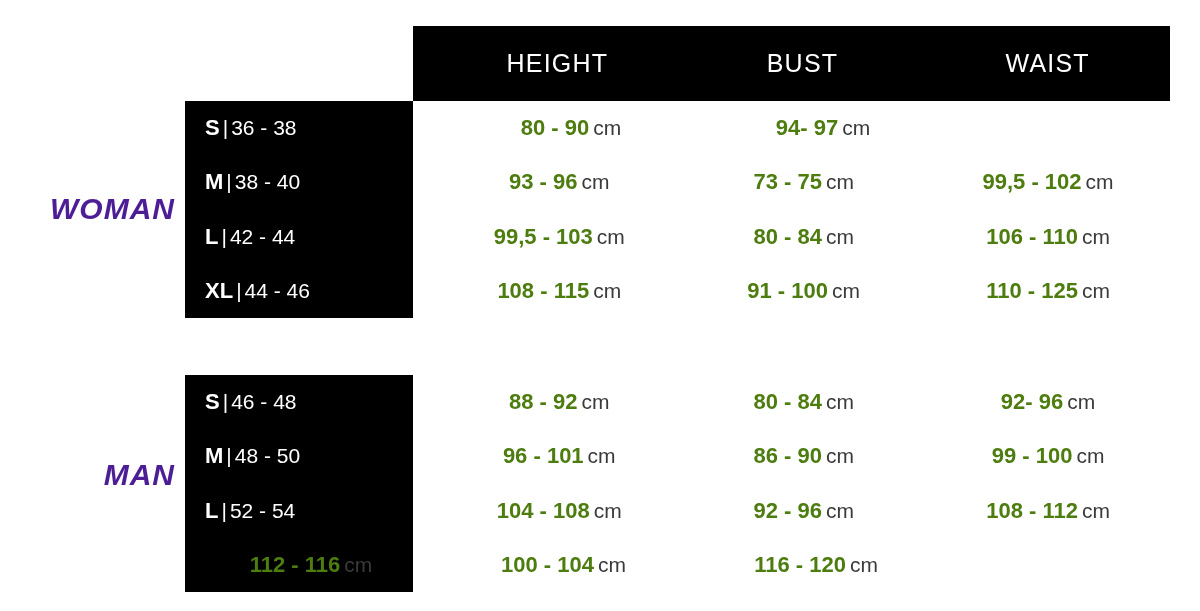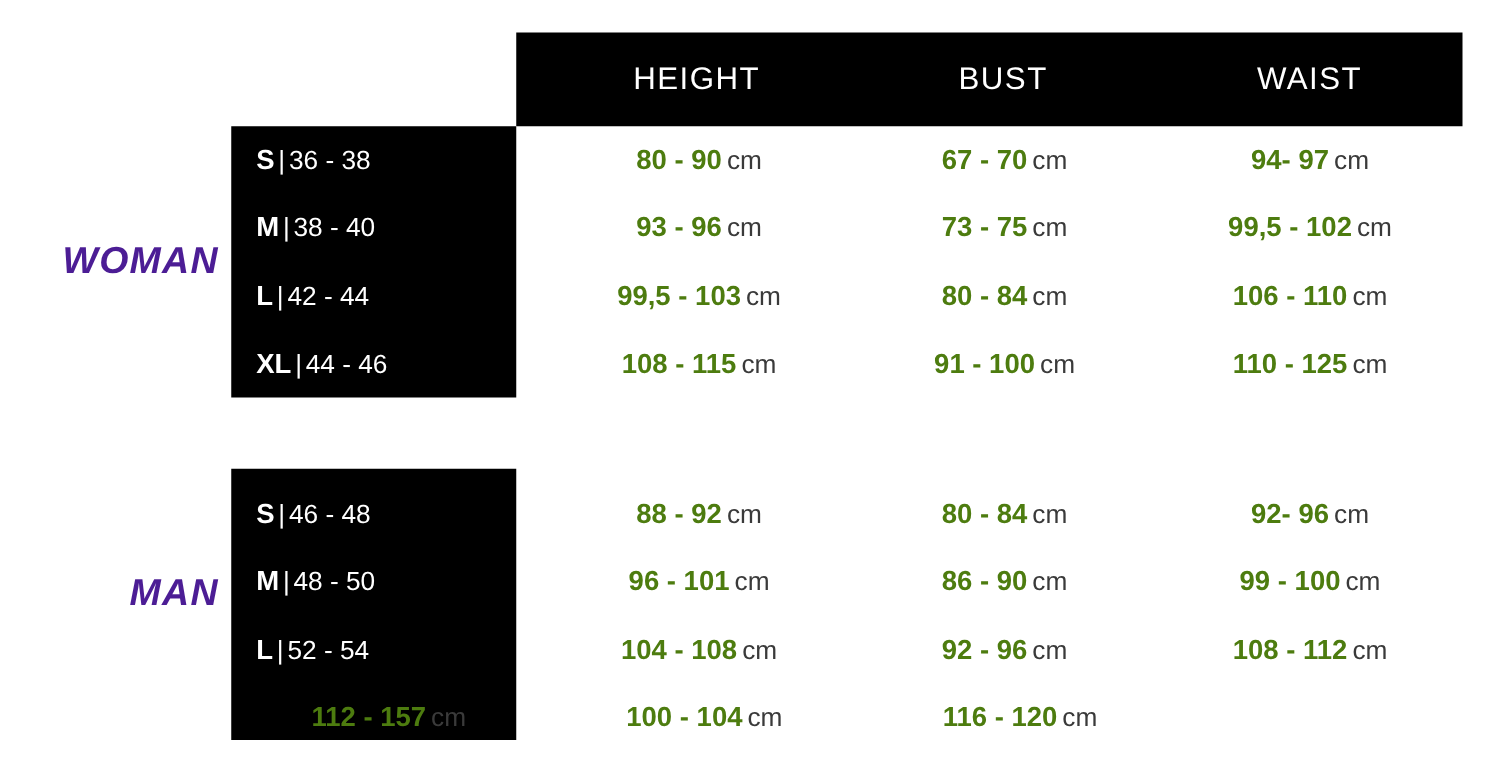--- a/index.html
+++ b/index.html
@@ -67,21 +67,21 @@
   .group-label.woman { top: 192px; }
   .group-label.man   { top: 458px; }
 
   
   .table {
     position: absolute;
     left: 185px;
     width: 985px;
   }
   .table.woman { top: 101px; }
-  .table.man   { top: 384px; }
+  .table.man   { top: 375px; }
 
   .row {
     display: flex;
     align-items: center;
     height: 54.25px;
   }
   .cell-size {
     width: 260px;
     padding-left: 20px;
     color: #ffffff;
@@ -138,23 +138,20 @@
 
   <div class="table woman">
 
     <div class="row">
       <div class="cell-size">
         <span class="letter">S</span><span class="sep">|</span><span class="num">36 - 38</span>
       </div>
       <div class="cell-val c1">
         <span class="v">80 - 90</span><span class="unit">cm</span>
       </div>
-      <div class="cell-val c2">
-        <span class="v">67 - 70</span><span class="unit">cm</span>
-      </div>
       <div class="cell-val c3">
         <span class="v">94- 97</span><span class="unit">cm</span>
       </div>
     </div>
 
     <div class="row">
       <div class="cell-size">
         <span class="letter">M</span><span class="sep">|</span><span class="num">38 - 40</span>
       </div>
       <div class="cell-val c1">
@@ -242,21 +239,21 @@
       <div class="cell-val c2">
         <span class="v">92 - 96</span><span class="unit">cm</span>
       </div>
       <div class="cell-val c3">
         <span class="v">108 - 112</span><span class="unit">cm</span>
       </div>
     </div>
 
     <div class="row">
       <div class="cell-val c1">
-        <span class="v">112 - 157</span><span class="unit">cm</span>
+        <span class="v">112 - 116</span><span class="unit">cm</span>
       </div>
       <div class="cell-val c2">
         <span class="v">100 - 104</span><span class="unit">cm</span>
       </div>
       <div class="cell-val c3">
         <span class="v">116 - 120</span><span class="unit">cm</span>
       </div>
     </div>
 
   </div>

